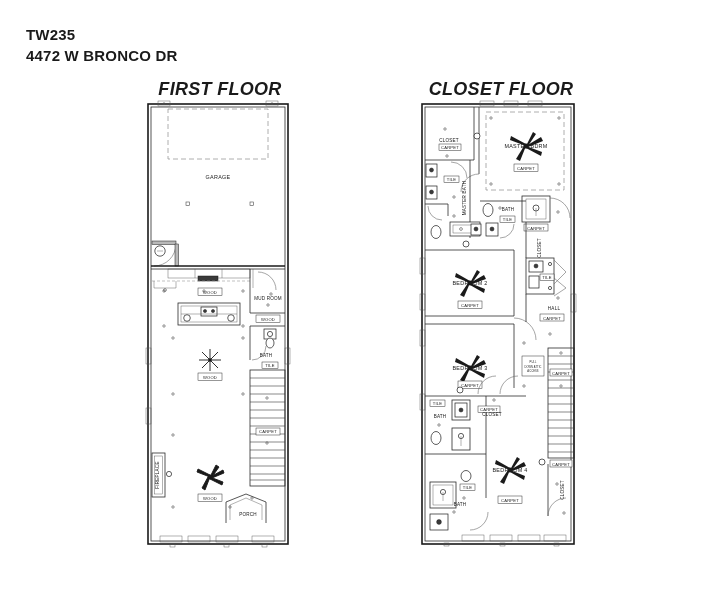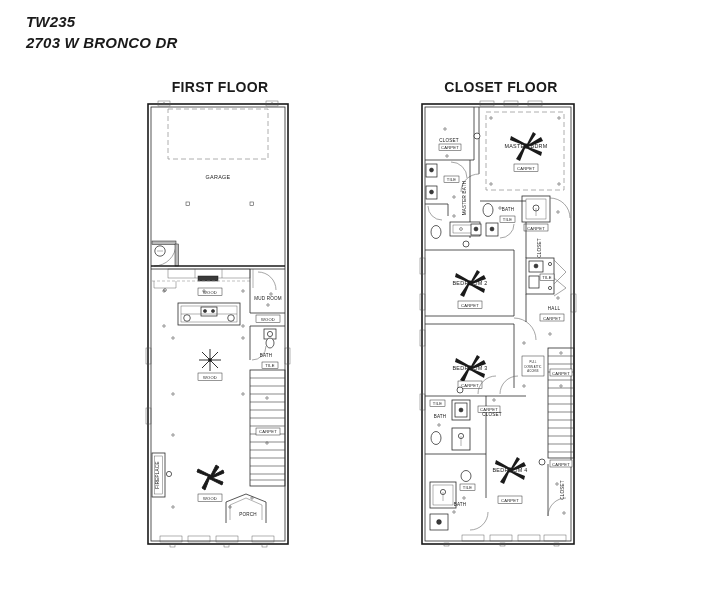--- a/index.html
+++ b/index.html
@@ -1,21 +1,21 @@
 <!DOCTYPE html>
 <html><head>
 <meta charset="utf-8">
 <style>
   html,body{margin:0;padding:0;background:#ffffff;}
   body{width:720px;height:604px;position:relative;font-family:"Liberation Sans",sans-serif;overflow:hidden;}
 
-  .title-block{position:absolute;left:26px;top:11px;font-style:italic;}
+  .title-block{position:absolute;left:26px;top:24px;}
   .title-line{font-size:15px;font-weight:bold;color:#1a1a1a;letter-spacing:.2px;line-height:21px;}
 
-  .floor-heading{position:absolute;font-size:14px;font-weight:bold;color:#1a1a1a;letter-spacing:.3px;text-align:center;}
+  .floor-heading{position:absolute;font-size:18px;font-weight:bold;color:#1a1a1a;letter-spacing:.3px;text-align:center;font-style:italic;}
   #fh-first{left:140px;top:79px;width:160px;}
   #fh-second{left:412px;top:79px;width:178px;}
 
   .plan{position:absolute;}
   #plan-first{left:140px;top:98px;width:164px;height:452px;}
   #plan-second{left:414px;top:98px;width:172px;height:452px;}
 
   .plan svg{display:block;width:100%;height:100%;}
 
   
@@ -38,21 +38,21 @@
   .rm-sm{font-size:4.6px;letter-spacing:.2px;}
   .mat{font-size:4.1px;letter-spacing:.2px;}
   .mat-xs{font-size:2.6px;letter-spacing:.1px;}
   .matbox{fill:#ffffff;stroke:#1a1a1a;stroke-width:0.45;}
 </style>
 </head>
 <body>
 
 <div class="title-block">
   <div class="title-line">TW235</div>
-  <div class="title-line">2703 W BRONCO DR</div>
+  <div class="title-line">4472 W BRONCO DR</div>
 </div>
 
 <div class="floor-heading" id="fh-first">FIRST FLOOR</div>
 <div class="floor-heading" id="fh-second">CLOSET FLOOR</div>
 
 <div class="plan" id="plan-first">
 <svg viewBox="0 0 164 452" xmlns="http://www.w3.org/2000/svg">
 
   <rect x="8" y="6" width="140" height="440" class="wall"></rect>
   <rect x="11" y="9" width="134" height="434" class="wall-thin"></rect>

